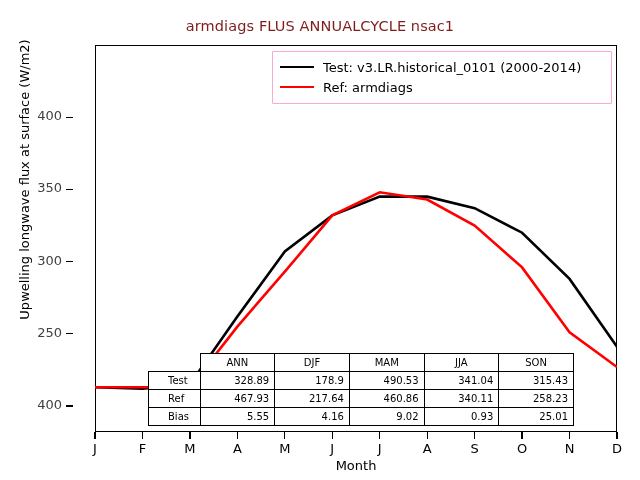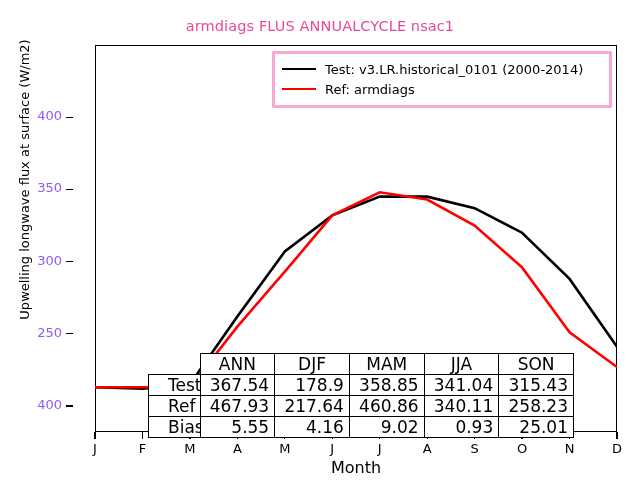--- a/index.html
+++ b/index.html
@@ -17,21 +17,21 @@
   }
 
   
   #chart-title {
     position: absolute;
     left: 0;
     top: 18px;
     width: 640px;
     text-align: center;
     font-size: 14.5px;
-    color: #ec4899;
+    color: #7f1d1d;
     letter-spacing: 0.1px;
   }
 
   
   #plot-frame {
     position: absolute;
     left: 95px;
     top: 45px;
     width: 522px;
     height: 387px;
@@ -57,21 +57,21 @@
     position: absolute;
     left: 0;
     width: 95px;
     height: 0;
   }
   .ytick-label {
     position: absolute;
     right: 33px;
     top: -9px;
     font-size: 13px;
-    color: #8b5cf6;
+    color: #404040;
     text-align: right;
     white-space: nowrap;
   }
   .ytick-mark {
     position: absolute;
     right: 22px;
     top: -0.6px;
     width: 7px;
     height: 1.2px;
     background: #000000;
@@ -100,21 +100,21 @@
     text-align: center;
     font-size: 13px;
     color: #000000;
   }
   #xlabel {
     position: absolute;
     left: 95px;
     top: 458px;
     width: 522px;
     text-align: center;
-    font-size: 16px;
+    font-size: 13px;
     color: #000000;
   }
 
   
   #plot-svg {
     position: absolute;
     left: 95px;
     top: 45px;
   }
   .series-line {
@@ -125,21 +125,21 @@
   }
 
   
   #legend-box {
     position: absolute;
     left: 272px;
     top: 51px;
     width: 340px;
     padding: 5px 7px 6px 7px;
     box-sizing: border-box;
-    border: 3px solid #f9a8d4;
+    border: 1px solid #f9a8d4;
     background: #ffffff;
     border-radius: 1px;
   }
   .legend-entry {
     display: flex;
     align-items: center;
     height: 20px;
   }
   .legend-swatch {
     width: 34px;
@@ -154,21 +154,21 @@
   }
 
   
   #stats-table {
     position: absolute;
     left: 148px;
     top: 353px;
     width: 426px;
     border-collapse: collapse;
     background: transparent;
-    font-size: 17px;
+    font-size: 10px;
     color: #000000;
     table-layout: fixed;
   }
   #stats-table td {
     border: 1px solid #000000;
     height: 17px;
     padding: 0 3px;
     background: #ffffff;
     overflow: hidden;
     white-space: nowrap;
@@ -297,23 +297,23 @@
         <tr class="header-row">
           <td class="rowhead"></td>
           <td class="colhead">ANN</td>
           <td class="colhead">DJF</td>
           <td class="colhead">MAM</td>
           <td class="colhead">JJA</td>
           <td class="colhead">SON</td>
         </tr>
         <tr>
           <td class="rowhead">Test</td>
-          <td class="val">367.54</td>
+          <td class="val">328.89</td>
           <td class="val">178.9</td>
-          <td class="val">358.85</td>
+          <td class="val">490.53</td>
           <td class="val">341.04</td>
           <td class="val">315.43</td>
         </tr>
         <tr>
           <td class="rowhead">Ref</td>
           <td class="val">467.93</td>
           <td class="val">217.64</td>
           <td class="val">460.86</td>
           <td class="val">340.11</td>
           <td class="val">258.23</td>

